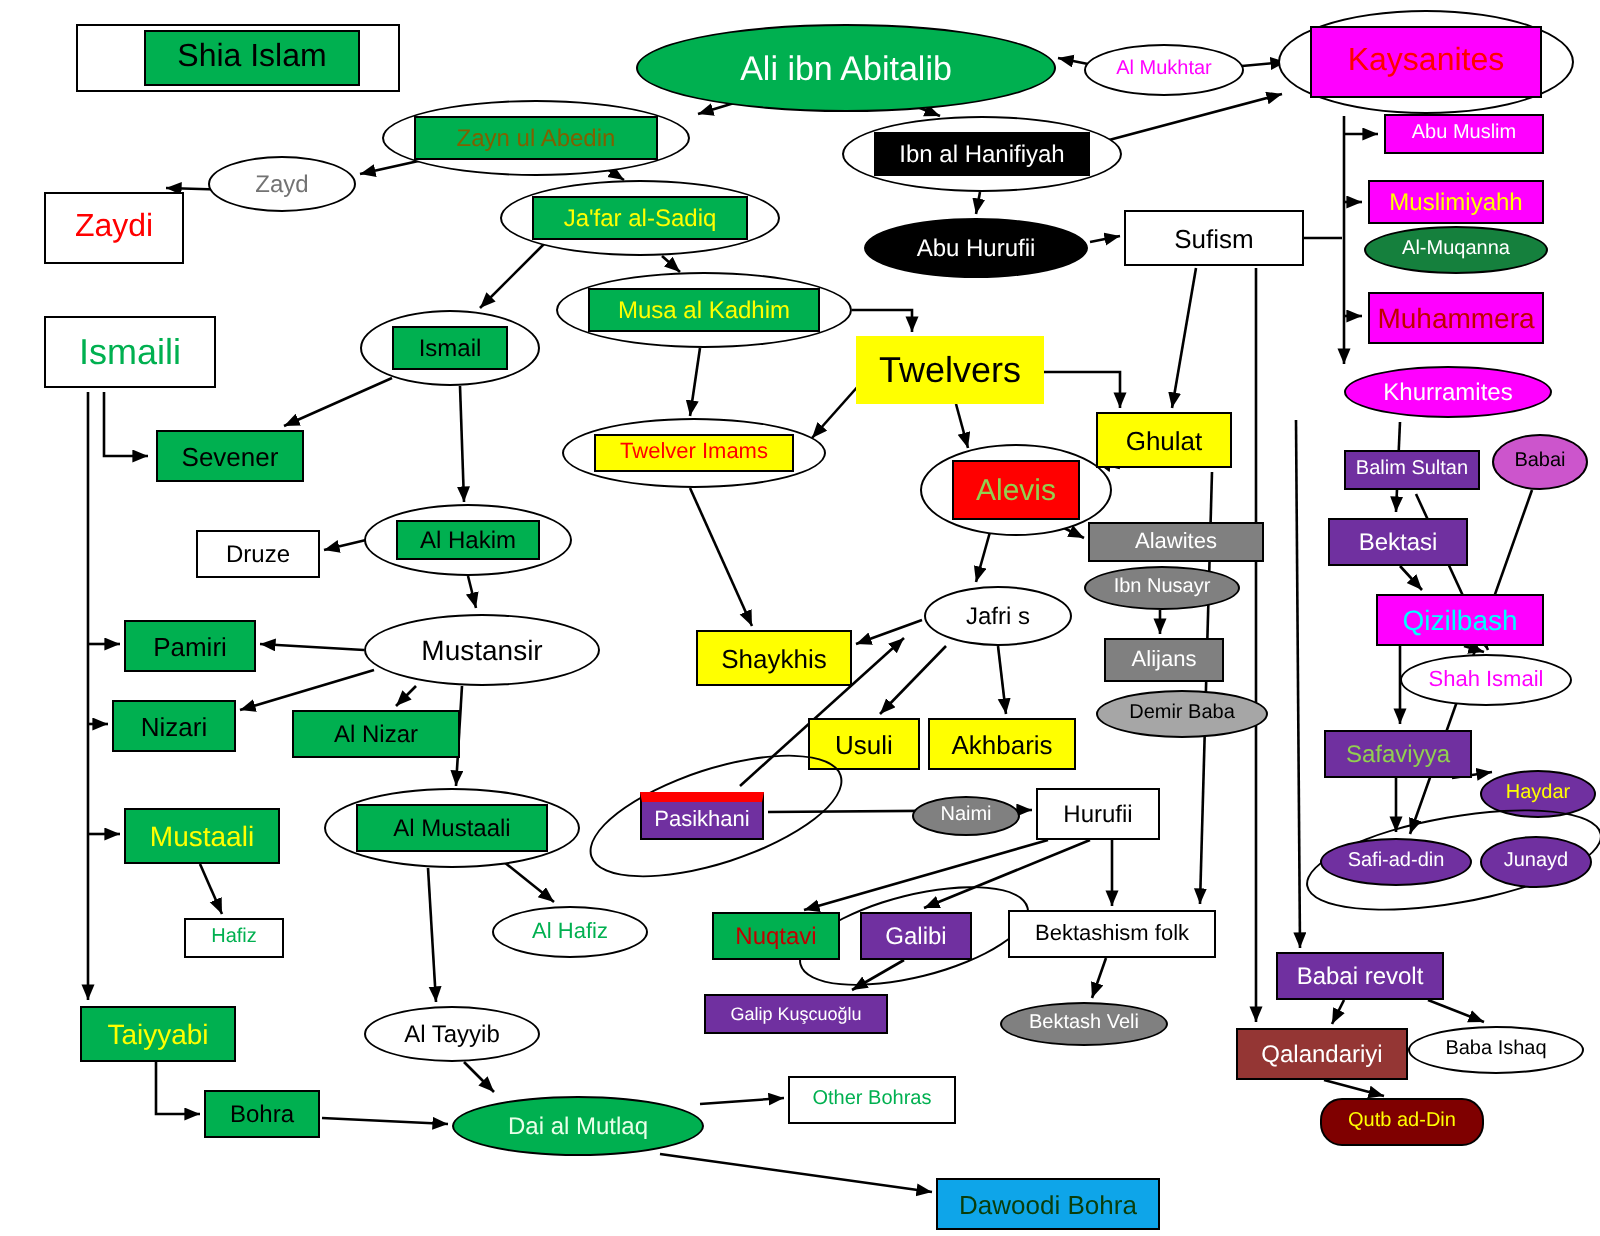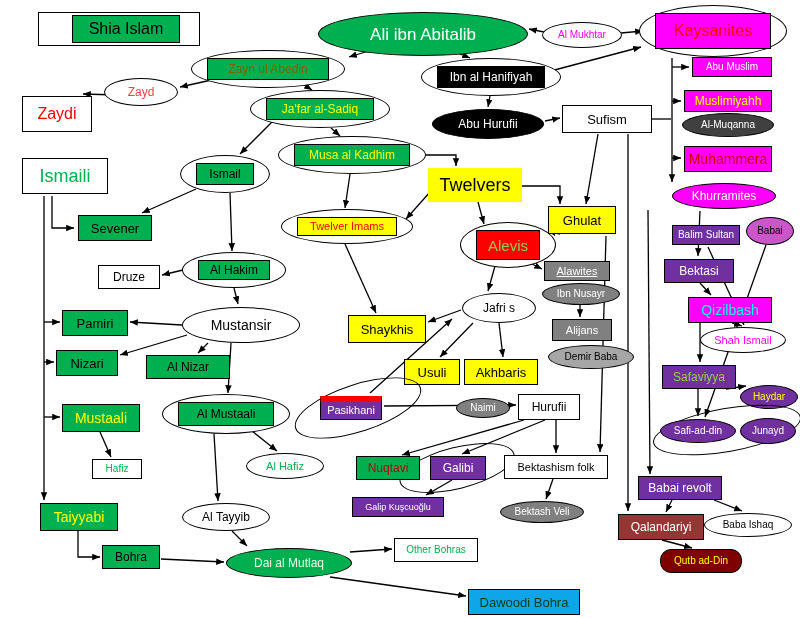--- a/index.html
+++ b/index.html
@@ -103,46 +103,46 @@
 <div class="node rect" style="left: 38px; top: 12px; width: 162px; height: 34px; background: rgb(255, 255, 255); color: rgb(0, 0, 0); font-size: 11px;"></div>
     <div class="node rect" style="left: 72px; top: 15px; width: 108px; height: 28px; background: rgb(0, 176, 80); color: rgb(0, 0, 0); font-size: 16px;">Shia Islam</div>
     <div class="node ellipse" style="left: 318px; top: 12px; width: 210px; height: 44px; background: rgb(0, 176, 80); color: rgb(255, 255, 255); font-size: 17px;">Ali ibn Abitalib</div>
     <div class="node ellipse" style="left: 542px; top: 22px; width: 80px; height: 26px; background: rgb(255, 255, 255); color: rgb(255, 0, 255); font-size: 10px;">Al Mukhtar</div>
     <div class="node ellipse halo" style="left: 639px; top: 5px; width: 148px; height: 52px; background: rgb(255, 255, 255); color: rgb(0, 0, 0); font-size: 11px;"></div>
     <div class="node rect" style="left: 655px; top: 13px; width: 116px; height: 36px; background: rgb(255, 0, 255); color: rgb(255, 0, 0); font-size: 16px;">Kaysanites</div>
     <div class="node ellipse halo" style="left: 191px; top: 50px; width: 154px; height: 38px; background: rgb(255, 255, 255); color: rgb(0, 0, 0); font-size: 11px;"></div>
     <div class="node rect" style="left: 207px; top: 58px; width: 122px; height: 22px; background: rgb(0, 176, 80); color: rgb(127, 96, 0); font-size: 12px;">Zayn ul Abedin</div>
     <div class="node ellipse halo" style="left: 421px; top: 58px; width: 140px; height: 38px; background: rgb(255, 255, 255); color: rgb(0, 0, 0); font-size: 11px;"></div>
     <div class="node rect" style="left: 437px; top: 66px; width: 108px; height: 22px; background: rgb(0, 0, 0); color: rgb(255, 255, 255); font-size: 12px;">Ibn al Hanifiyah</div>
-    <div class="node ellipse" style="left: 104px; top: 78px; width: 74px; height: 28px; background: rgb(255, 255, 255); color: #ef4444; font-size: 12px;">Zayd</div>
+    <div class="node ellipse" style="left: 104px; top: 78px; width: 74px; height: 28px; background: rgb(255, 255, 255); color: #737373; font-size: 12px;">Zayd</div>
     <div class="node rect" style="left: 692px; top: 57px; width: 80px; height: 20px; background: rgb(255, 0, 255); color: rgb(255, 255, 255); font-size: 10px;">Abu Muslim</div>
     <div class="node rect" style="left: 22px; top: 96px; width: 70px; height: 36px; background: rgb(255, 255, 255); color: rgb(255, 0, 0); font-size: 16px;">Zaydi</div>
     <div class="node ellipse halo" style="left: 250px; top: 90px; width: 140px; height: 38px; background: rgb(255, 255, 255); color: rgb(0, 0, 0); font-size: 11px;"></div>
     <div class="node rect" style="left: 266px; top: 98px; width: 108px; height: 22px; background: rgb(0, 176, 80); color: rgb(255, 255, 0); font-size: 12px;">Ja'far al-Sadiq</div>
     <div class="node ellipse" style="left: 432px; top: 109px; width: 112px; height: 30px; background: rgb(0, 0, 0); color: rgb(255, 255, 255); font-size: 12px;">Abu Hurufii</div>
     <div class="node rect" style="left: 562px; top: 105px; width: 90px; height: 28px; background: rgb(255, 255, 255); color: rgb(0, 0, 0); font-size: 13px;">Sufism</div>
     <div class="node rect" style="left: 684px; top: 90px; width: 88px; height: 22px; background: rgb(255, 0, 255); color: rgb(255, 255, 0); font-size: 12px;">Muslimiyahh</div>
-    <div class="node ellipse" style="left: 682px; top: 113px; width: 92px; height: 24px; background: #404040; color: rgb(255, 255, 255); font-size: 10px;">Al-Muqanna</div>
+    <div class="node ellipse" style="left: 682px; top: 113px; width: 92px; height: 24px; background: #15803d; color: rgb(255, 255, 255); font-size: 10px;">Al-Muqanna</div>
     <div class="node rect" style="left: 684px; top: 146px; width: 88px; height: 26px; background: rgb(255, 0, 255); color: rgb(192, 0, 0); font-size: 14px;">Muhammera</div>
     <div class="node ellipse halo" style="left: 278px; top: 136px; width: 148px; height: 38px; background: rgb(255, 255, 255); color: rgb(0, 0, 0); font-size: 11px;"></div>
     <div class="node rect" style="left: 294px; top: 144px; width: 116px; height: 22px; background: rgb(0, 176, 80); color: rgb(255, 255, 0); font-size: 12px;">Musa al Kadhim</div>
     <div class="node rect" style="left: 22px; top: 158px; width: 86px; height: 36px; background: rgb(255, 255, 255); color: rgb(0, 176, 80); font-size: 18px;">Ismaili</div>
     <div class="node ellipse halo" style="left: 180px; top: 155px; width: 90px; height: 38px; background: rgb(255, 255, 255); color: rgb(0, 0, 0); font-size: 11px;"></div>
     <div class="node rect" style="left: 196px; top: 163px; width: 58px; height: 22px; background: rgb(0, 176, 80); color: rgb(0, 0, 0); font-size: 12px;">Ismail</div>
     <div class="node rect" style="left: 428px; top: 168px; width: 94px; height: 34px; background: rgb(255, 255, 0); color: rgb(0, 0, 0); font-size: 18px; border: none;">Twelvers</div>
     <div class="node ellipse" style="left: 672px; top: 183px; width: 104px; height: 26px; background: rgb(255, 0, 255); color: rgb(255, 255, 255); font-size: 12px;">Khurramites</div>
     <div class="node rect" style="left: 78px; top: 215px; width: 74px; height: 26px; background: rgb(0, 176, 80); color: rgb(0, 0, 0); font-size: 13px;">Sevener</div>
     <div class="node ellipse halo" style="left: 281px; top: 209px; width: 132px; height: 35px; background: rgb(255, 255, 255); color: rgb(0, 0, 0); font-size: 11px;"></div>
     <div class="node rect" style="left: 297px; top: 217px; width: 100px; height: 19px; background: rgb(255, 255, 0); color: rgb(255, 0, 0); font-size: 11px;">Twelver Imams</div>
     <div class="node rect" style="left: 548px; top: 206px; width: 68px; height: 28px; background: rgb(255, 255, 0); color: rgb(0, 0, 0); font-size: 13px;">Ghulat</div>
     <div class="node rect" style="left: 672px; top: 225px; width: 68px; height: 20px; background: rgb(112, 48, 160); color: rgb(255, 255, 255); font-size: 10px;">Balim Sultan</div>
     <div class="node ellipse" style="left: 746px; top: 217px; width: 48px; height: 28px; background: rgb(204, 85, 204); color: rgb(0, 0, 0); font-size: 10px;">Babai</div>
     <div class="node ellipse halo" style="left: 460px; top: 222px; width: 96px; height: 46px; background: rgb(255, 255, 255); color: rgb(0, 0, 0); font-size: 11px;"></div>
     <div class="node rect" style="left: 476px; top: 230px; width: 64px; height: 30px; background: rgb(255, 0, 0); color: rgb(146, 208, 80); font-size: 15px;">Alevis</div>
-    <div class="node rect" style="left: 544px; top: 261px; width: 66px; height: 20px; background: rgb(128, 128, 128); color: rgb(255, 255, 255); font-size: 11px; text-decoration: underline;">Alawites</div>
+    <div class="node rect" style="left: 544px; top: 261px; width: 88px; height: 20px; background: rgb(128, 128, 128); color: rgb(255, 255, 255); font-size: 11px;">Alawites</div>
     <div class="node rect" style="left: 664px; top: 259px; width: 70px; height: 24px; background: rgb(112, 48, 160); color: rgb(255, 255, 255); font-size: 12px;">Bektasi</div>
     <div class="node rect" style="left: 98px; top: 265px; width: 62px; height: 24px; background: rgb(255, 255, 255); color: rgb(0, 0, 0); font-size: 12px;">Druze</div>
     <div class="node ellipse halo" style="left: 182px; top: 252px; width: 104px; height: 36px; background: rgb(255, 255, 255); color: rgb(0, 0, 0); font-size: 11px;"></div>
     <div class="node rect" style="left: 198px; top: 260px; width: 72px; height: 20px; background: rgb(0, 176, 80); color: rgb(0, 0, 0); font-size: 12px;">Al Hakim</div>
     <div class="node ellipse" style="left: 542px; top: 283px; width: 78px; height: 22px; background: rgb(128, 128, 128); color: rgb(255, 255, 255); font-size: 10px;">Ibn Nusayr</div>
     <div class="node rect" style="left: 688px; top: 297px; width: 84px; height: 26px; background: rgb(255, 0, 255); color: rgb(0, 255, 255); font-size: 14px;">Qizilbash</div>
     <div class="node ellipse" style="left: 462px; top: 293px; width: 74px; height: 30px; background: rgb(255, 255, 255); color: rgb(0, 0, 0); font-size: 12px;">Jafri s</div>
     <div class="node rect" style="left: 62px; top: 310px; width: 66px; height: 26px; background: rgb(0, 176, 80); color: rgb(0, 0, 0); font-size: 13px;">Pamiri</div>
     <div class="node ellipse" style="left: 182px; top: 307px; width: 118px; height: 36px; background: rgb(255, 255, 255); color: rgb(0, 0, 0); font-size: 14px;">Mustansir</div>
     <div class="node rect" style="left: 348px; top: 315px; width: 78px; height: 28px; background: rgb(255, 255, 0); color: rgb(0, 0, 0); font-size: 13px;">Shaykhis</div>

